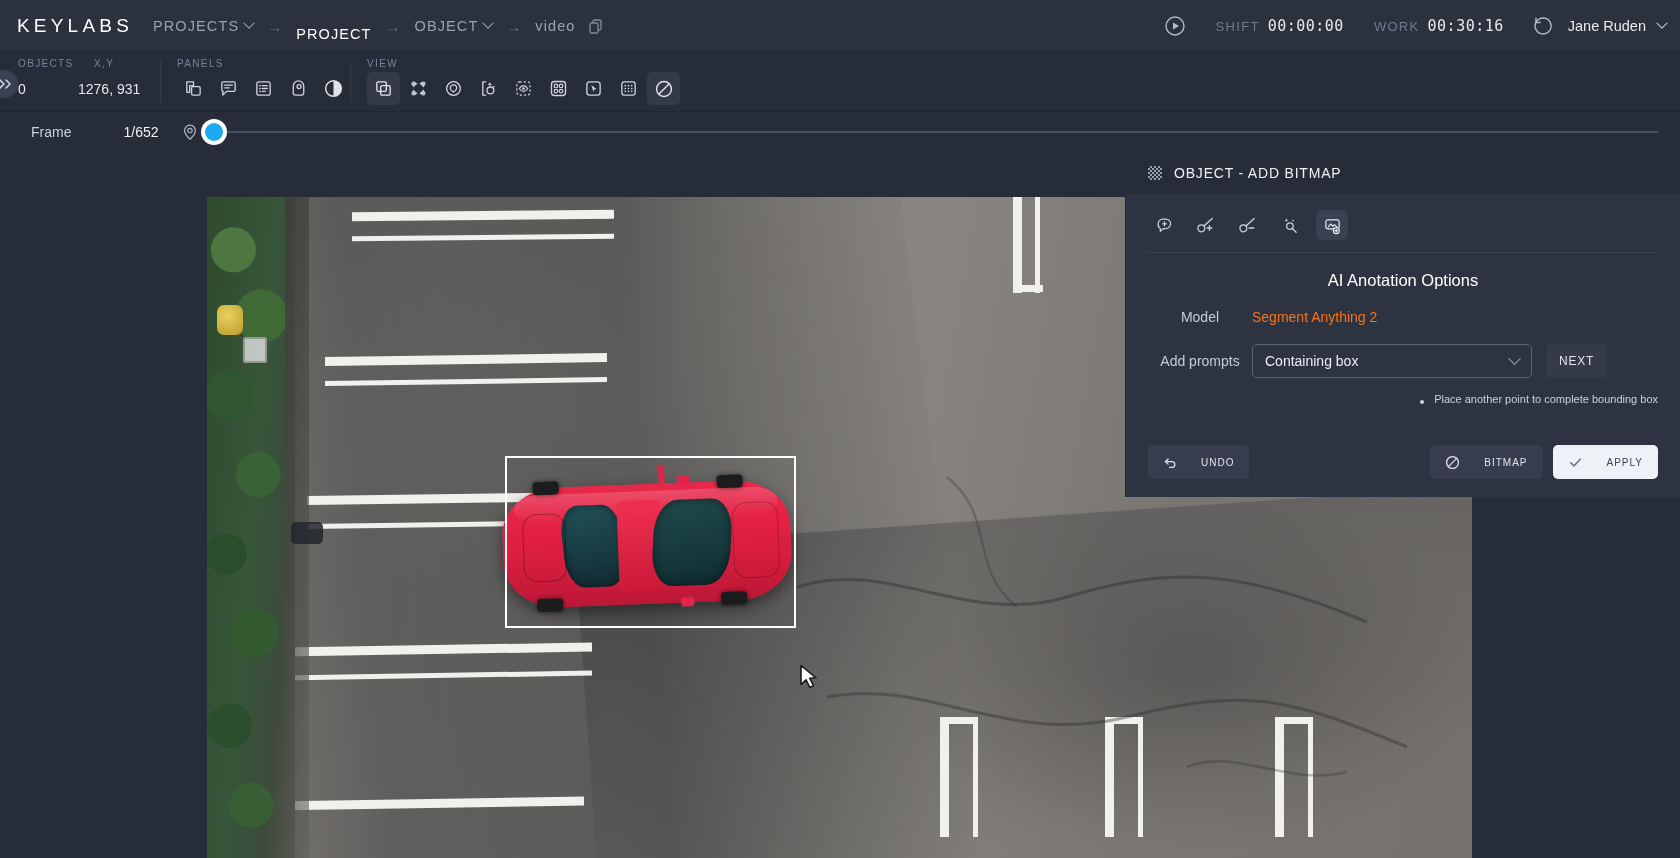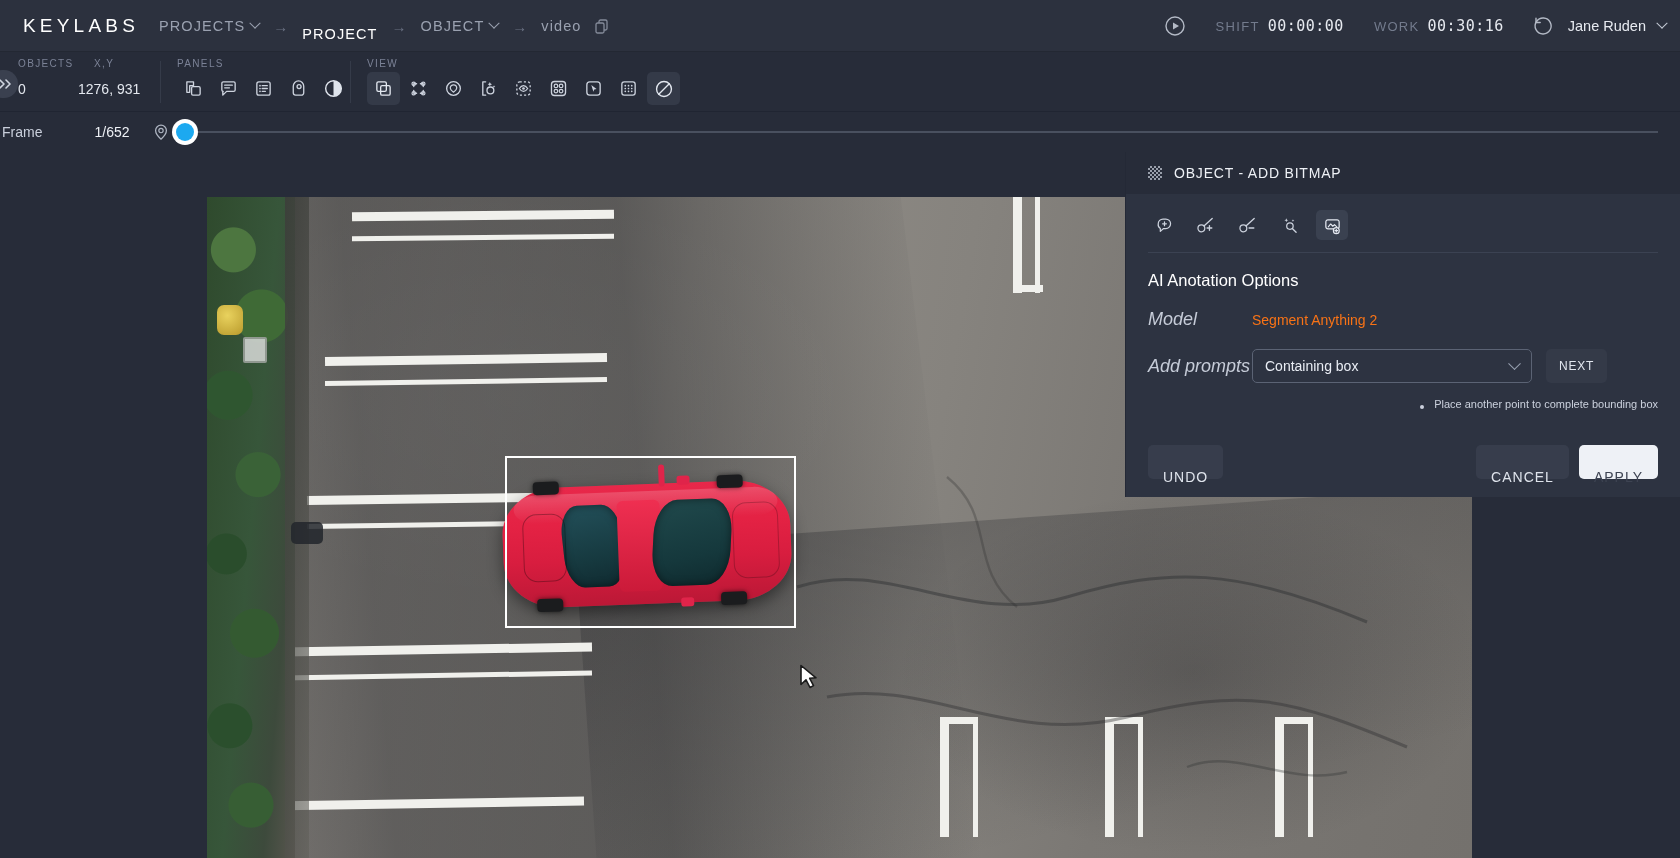--- a/index.html
+++ b/index.html
@@ -16,21 +16,21 @@
     position: absolute; left: 0; top: 0; width: 1680px; height: 52px;
     background: #2c313e;
     display: flex; align-items: center;
   }
   #header:after {
     content: ""; position: absolute; left: 0; right: 0; bottom: 0; height: 1px;
     background: #232833;
   }
   .brand {
     font-size: 19px; letter-spacing: 4.2px; color: #ffffff;
-    font-weight: 400; margin-left: 23px; white-space: nowrap;
+    font-weight: 400; margin-left: 17px; white-space: nowrap;
   }
   .crumbs { display: flex; align-items: center; margin-left: 20px; }
   .crumb {
     font-size: 14.5px; letter-spacing: 1.1px; color: #9aa1b0;
     display: flex; align-items: center; gap: 6px; white-space: nowrap; justify-content: center;
   }
   .crumb.active { color: #ffffff; margin-top: 16px; }
   .crumb-sep { color: #6a7183; font-size: 15px; margin: 0 14px; }
   .chev-dn {
     display:inline-block; width:8px; height:8px; border-right:1.6px solid #9aa1b0;
@@ -81,21 +81,21 @@
     position: absolute; left: -12px; top: 18px; width: 30px; height: 28px;
     background: #3a404f; border-radius: 14px; display: flex; align-items: center;
     justify-content: flex-end; padding-right: 4px; cursor: pointer; z-index: 5;
   }
 
   
   #framebar {
     position: absolute; left: 0; top: 112px; width: 1680px; height: 40px;
     background: #272c39; display: flex; align-items: center;
   }
-  .frame-label { font-size: 14px; color: #c9cfdb; margin-left: 2px; }
+  .frame-label { font-size: 14px; color: #c9cfdb; margin-left: 31px; }
   .frame-val { font-size: 14px; color: #eef1f6; margin-left: 52px; }
   #track-wrap { flex: 1; display: flex; align-items: center; margin-left: 22px; margin-right: 22px; }
   #track {
     position: relative; flex: 1; height: 2px; background: #49505f; margin-left: 14px;
   }
   #track-knob {
     position: absolute; left: -8px; top: 50%; transform: translateY(-50%);
     width: 18px; height: 18px; border-radius: 50%; background: #1ca9f0;
     box-shadow: 0 0 0 4px #ffffff; cursor: pointer;
   }
@@ -216,21 +216,21 @@
     border-radius: 4px; box-shadow: 0 0 5px rgba(0,0,0,.6);
   }
   .mirror {
     position:absolute; width:13px; height:9px; background:#e0244a; border-radius:3px;
   }
   .ant { position:absolute; width:6px; height:22px; background:#e0244a; border-radius:3px; }
 
   
   #rpanel {
     position: absolute; right: 0; top: 152px; width: 554px; height: 345px;
-    background: #2d3341; box-shadow: -1px 0 0 #242936;
+    background: #2d3341; box-shadow: -1px 0 0 #242936; text-align: center;
   }
   #rpanel-head {
     height: 42px; background: #272c39; display: flex; align-items: center; padding-left: 22px;
   }
   .rp-title { font-size: 14px; letter-spacing: .8px; color: #eef1f6; margin-left: 12px; }
   .checker {
     width: 14px; height: 14px;
     background-image:
       linear-gradient(45deg, #aeb4c0 25%, transparent 25%, transparent 75%, #aeb4c0 75%),
       linear-gradient(45deg, #aeb4c0 25%, transparent 25%, transparent 75%, #aeb4c0 75%);
@@ -242,21 +242,21 @@
   .rp-ic {
     width: 32px; height: 30px; border-radius: 5px;
     display: flex; align-items: center; justify-content: center; cursor: pointer;
   }
   .rp-ic.sel { background: #3a4150; }
   .rp-sep { height: 1px; background: #3b4252; margin: 0 22px; }
   .rp-h3 { font-size: 16.5px; font-weight: 400; color: #ffffff; padding: 18px 22px 0 22px; }
   .rp-row {
     display: flex; align-items: center; padding: 0 22px; margin-top: 19px;
   }
-  .rp-key { font-size: 18px; color: #c6ccd8; width: 104px; flex: none; font-style: italic; }
+  .rp-key { font-size: 14px; color: #c6ccd8; width: 104px; flex: none; }
   .rp-val { font-size: 14px; color: #f97316; }
   #select-box {
     width: 280px; height: 34px; border: 1px solid #5b6374; border-radius: 5px;
     display: flex; align-items: center; justify-content: space-between;
     padding: 0 12px; cursor: pointer;
   }
   #select-box span { font-size: 14px; color: #e9edf4; }
   .sel-chev {
     width: 9px; height: 9px; border-right: 1.6px solid #97a0b0; border-bottom: 1.6px solid #97a0b0;
     transform: rotate(45deg) translate(-2px,-2px);
@@ -275,21 +275,21 @@
   .hint-li:before {
     content:""; position:absolute; left:2px; top:7px; width:4px; height:4px;
     border-radius:50%; background:#cbd1dd;
   }
   #rp-actions {
     position: absolute; left: 0; right: 0; bottom: 18px;
     display: flex; align-items: center; padding: 0 22px;
   }
   .btn {
     height: 34px; border-radius: 5px; display: flex; align-items: center; gap: 24px;
-    padding: 0 15px; cursor: pointer; font-size: 14px; letter-spacing: 1px; flex-direction: column;
+    padding: 0 15px; cursor: pointer; font-size: 10px; letter-spacing: 1px;
   }
   .btn-dark { background: #373d4c; color: #dfe4ec; }
   .btn-light { background: #eef1f6; color: #3d4352; }
 
   svg { display: block; }
 </style>
 </head>
 <body>
 
 <div id="app">
@@ -653,21 +653,21 @@
         </svg>
         <span>UNDO</span>
       </div>
 
       <div style="margin-left:auto; display:flex; gap:10px">
         <div class="btn btn-dark">
           <svg width="15" height="15" viewBox="0 0 16 16" fill="none">
             <circle cx="8" cy="8" r="6.3" stroke="#dfe4ec" stroke-width="1.4"></circle>
             <path d="M3.6 12.4l8.8-8.8" stroke="#dfe4ec" stroke-width="1.4" stroke-linecap="round"></path>
           </svg>
-          <span>CANCEL</span>
+          <span>BITMAP</span>
         </div>
         <div class="btn btn-light">
           <svg width="15" height="15" viewBox="0 0 16 16" fill="none">
             <path d="M3 8.4l3.4 3.2L13.2 4.6" stroke="#6c7382" stroke-width="1.6" stroke-linecap="round" stroke-linejoin="round"></path>
           </svg>
           <span>APPLY</span>
         </div>
       </div>
     </div>
   </div>

